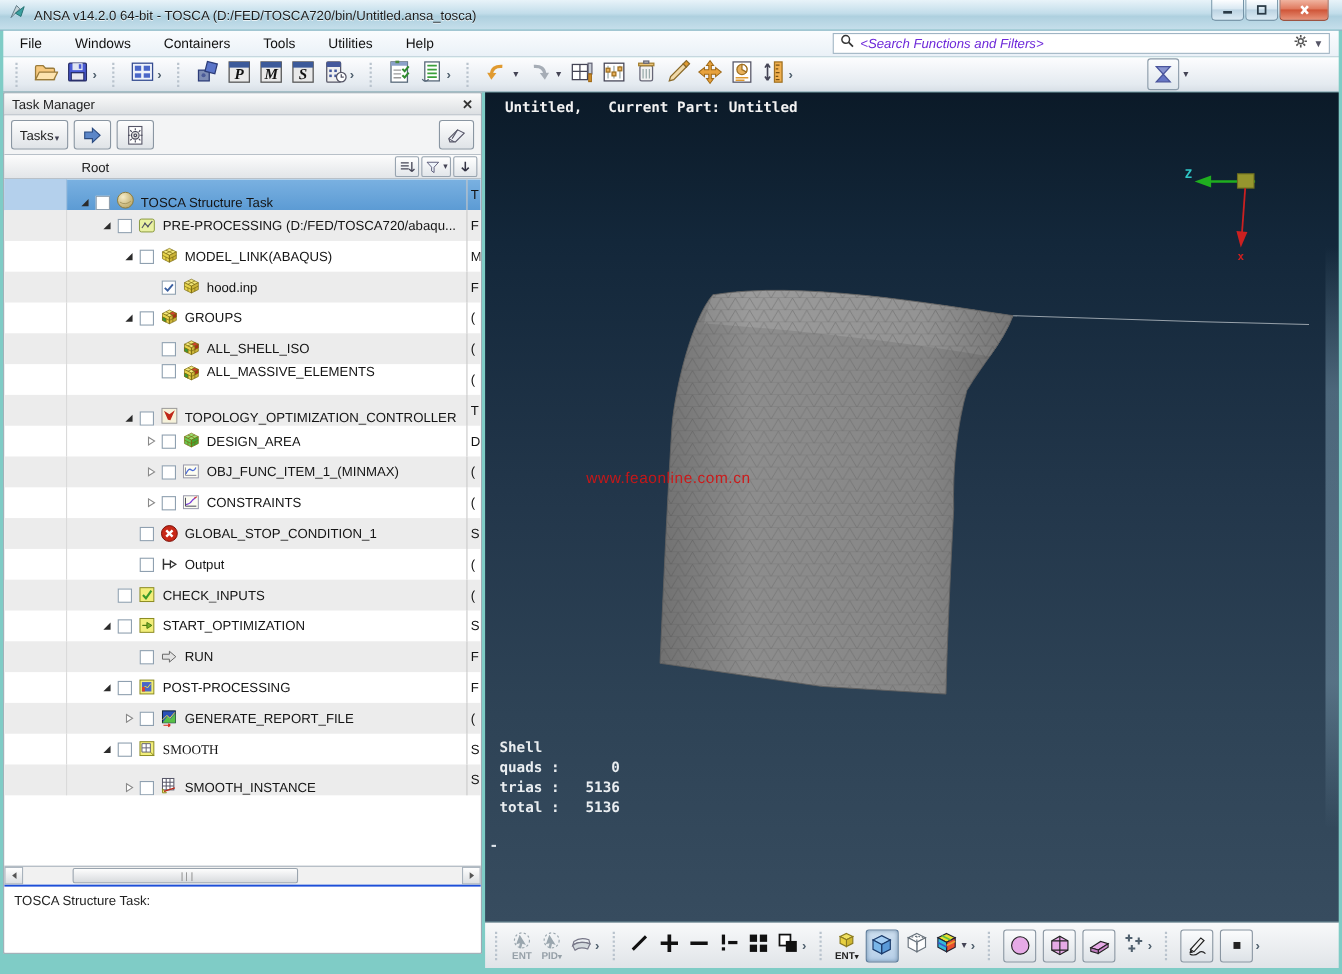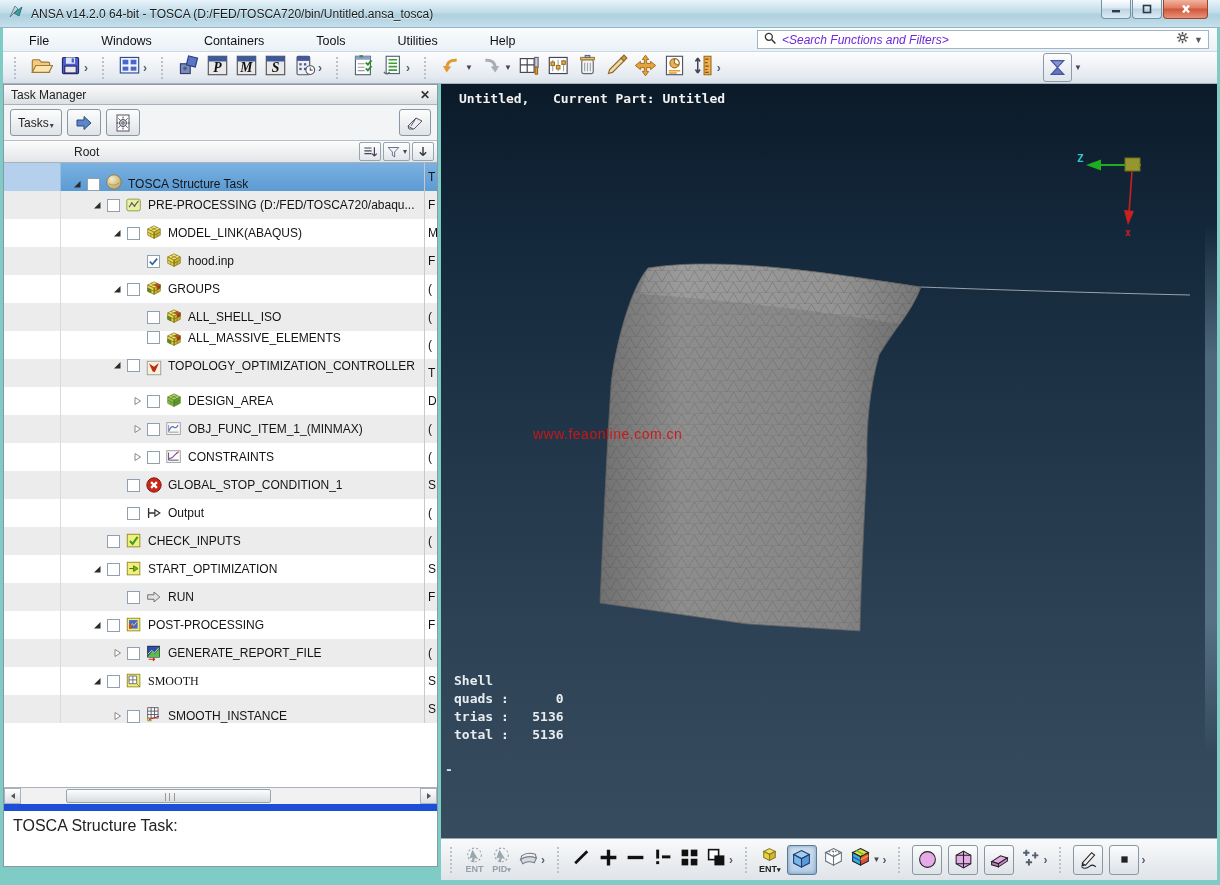--- a/index.html
+++ b/index.html
@@ -13,21 +13,21 @@
 #title-text{font-size:12px;color:#1b1b1b;margin-left:7px;text-shadow:0 1px 0 rgba(255,255,255,.7);white-space:nowrap}
 #wincontrols{position:absolute;top:0;right:12px;display:flex}
 .wc{width:30px;height:19px;border:1px solid #7593a6;border-top:none;border-radius:0 0 4px 4px;
  background:linear-gradient(#fdfeff,#d9e8f2 45%,#bcd3e2 50%,#dcebf4);
  display:flex;align-items:center;justify-content:center;margin-left:1px}
 .wc.close{width:45px;background:linear-gradient(#f0b4a0,#e07a5f 45%,#cf5538 50%,#e8937a);border-color:#9a4530}
 
 
 #menubar{position:absolute;left:3px;top:28px;width:1214px;height:24px;
  background:linear-gradient(#fafcfe,#eaf1f7);border-bottom:1px solid #ccd8e2;display:flex;align-items:center}
-.menu-item{font-size:12.5px;color:#111;padding:4px 26px;white-space:nowrap}
+.menu-item{font-size:12.5px;color:#111;padding:4px 15px;white-space:nowrap}
 #searchbox{position:absolute;right:8px;top:2px;width:452px;height:19px;background:#fff;
  border:1px solid #9fb4c4;display:flex;align-items:center;padding:0 5px}
 #search-placeholder{flex:1;font-size:12px;font-style:italic;color:#6d28d9;margin-left:5px;white-space:nowrap;overflow:hidden}
 #searchbox .dd{font-size:9px;color:#556;margin-left:4px}
 
 
 #toolbar{position:absolute;left:3px;top:52px;width:1214px;height:32px;
  background:linear-gradient(#fdfdfe,#e4eaf0 80%,#d8dfe6);border-bottom:1px solid #a7b4c0;
  display:flex;align-items:center}
 .tb-handle{width:6px;height:22px;border-left:2px dotted #b9c3cd;margin:0 7px 0 11px}
@@ -71,21 +71,21 @@
  display:flex;align-items:center;padding-left:3px;overflow:hidden;font-size:12px;color:#141414}
 
 #hscroll{height:17px;background:#f1f1f1;border-top:1px solid #a8b2bc;position:relative;flex:none}
 .harrow{position:absolute;top:0;width:17px;height:16px;background:linear-gradient(#fefefe,#dcdfe2);
  border:1px solid #a8b2bc;display:flex;align-items:center;justify-content:center}
 #harrow-l{left:0}#harrow-r{right:0}
 #hthumb{position:absolute;left:62px;top:1px;width:205px;height:14px;
  background:linear-gradient(#fdfdfd,#d8dbde);border:1px solid #9aa4ae;border-radius:2px}
 #hthumb:after{content:"";position:absolute;left:50%;top:3px;width:8px;height:8px;margin-left:-4px;
  border-left:1px solid #999;border-right:1px solid #999;background:linear-gradient(90deg,transparent 3px,#999 3px,#999 4px,transparent 4px)}
-#tm-desc{height:62px;border-top:7px solid #1d4ed8;background:#fff;font-size:16px;color:#222;padding:6px 9px;flex:none}
+#tm-desc{height:62px;border-top:2px solid #1d4ed8;background:#fff;font-size:12px;color:#222;padding:6px 9px;flex:none}
 
 
 #viewport{position:absolute;left:441px;top:84px;width:776px;height:754px;overflow:hidden;
  background:linear-gradient(#0b1a28 0%,#13273a 18%,#22364a 48%,#2e4356 75%,#374c5f 100%)}
 #vp-header{position:absolute;left:18px;top:7px;font:bold 13px "DejaVu Sans Mono",monospace;color:#f2f2f2;white-space:pre}
 #vp-stats{position:absolute;left:13px;top:588px;font:bold 13px "DejaVu Sans Mono",monospace;color:#e9edf0;line-height:18px;white-space:pre}
 #watermark{position:absolute;left:92px;top:342px;font-size:14px;color:#cf1616;letter-spacing:.5px;opacity:.95}
 #vp-cursor{position:absolute;left:4px;top:678px;color:#dfe6ec;font:bold 13px "DejaVu Sans Mono",monospace}
 #vp-band{position:absolute;right:0;top:140px;bottom:85px;width:12px;
  background:linear-gradient(rgba(150,185,205,0),rgba(150,185,205,.4) 25%,rgba(150,185,205,.4) 75%,rgba(150,185,205,0))}
@@ -535,21 +535,21 @@
                 <polygon points="3,9 6.5,10.7 6.5,14.2 3,12.5" fill="#3a9a3a"></polygon>
               </g>
             </svg>
           </span>
           <span class="tlabel">ALL_MASSIVE_ELEMENTS</span>
         </div>
         <span class="tletter">(</span>
       </div>
       <div class="trow odd">
         <div class="gutter"></div>
-        <div style="display: flex; align-items: flex-start; height: 100%; padding-left: 50px; flex: 1 1 0%; overflow: hidden;">
+        <div style="display: flex; align-items: flex-end; height: 100%; padding-left: 50px; flex: 1 1 0%; overflow: hidden;">
           <span class="texp"><svg width="12" height="12" viewBox="0 0 12 12">
               <polygon points="9.5,3 9.5,9.5 3,9.5" fill="#2b2b2b"></polygon>
             </svg></span>
           <span class="cb"></span>
           <span class="ticon">
             <svg width="18" height="18" viewBox="0 0 20 20">
               <rect x="2.5" y="2.5" width="15" height="15" fill="#f6f2da" stroke="#999"></rect>
               <path d="M4.5 5 L10 8.5 L15.5 4.5 L11 14.5 L8.5 14 Z" fill="#c02818"></path>
             </svg>
           </span>

